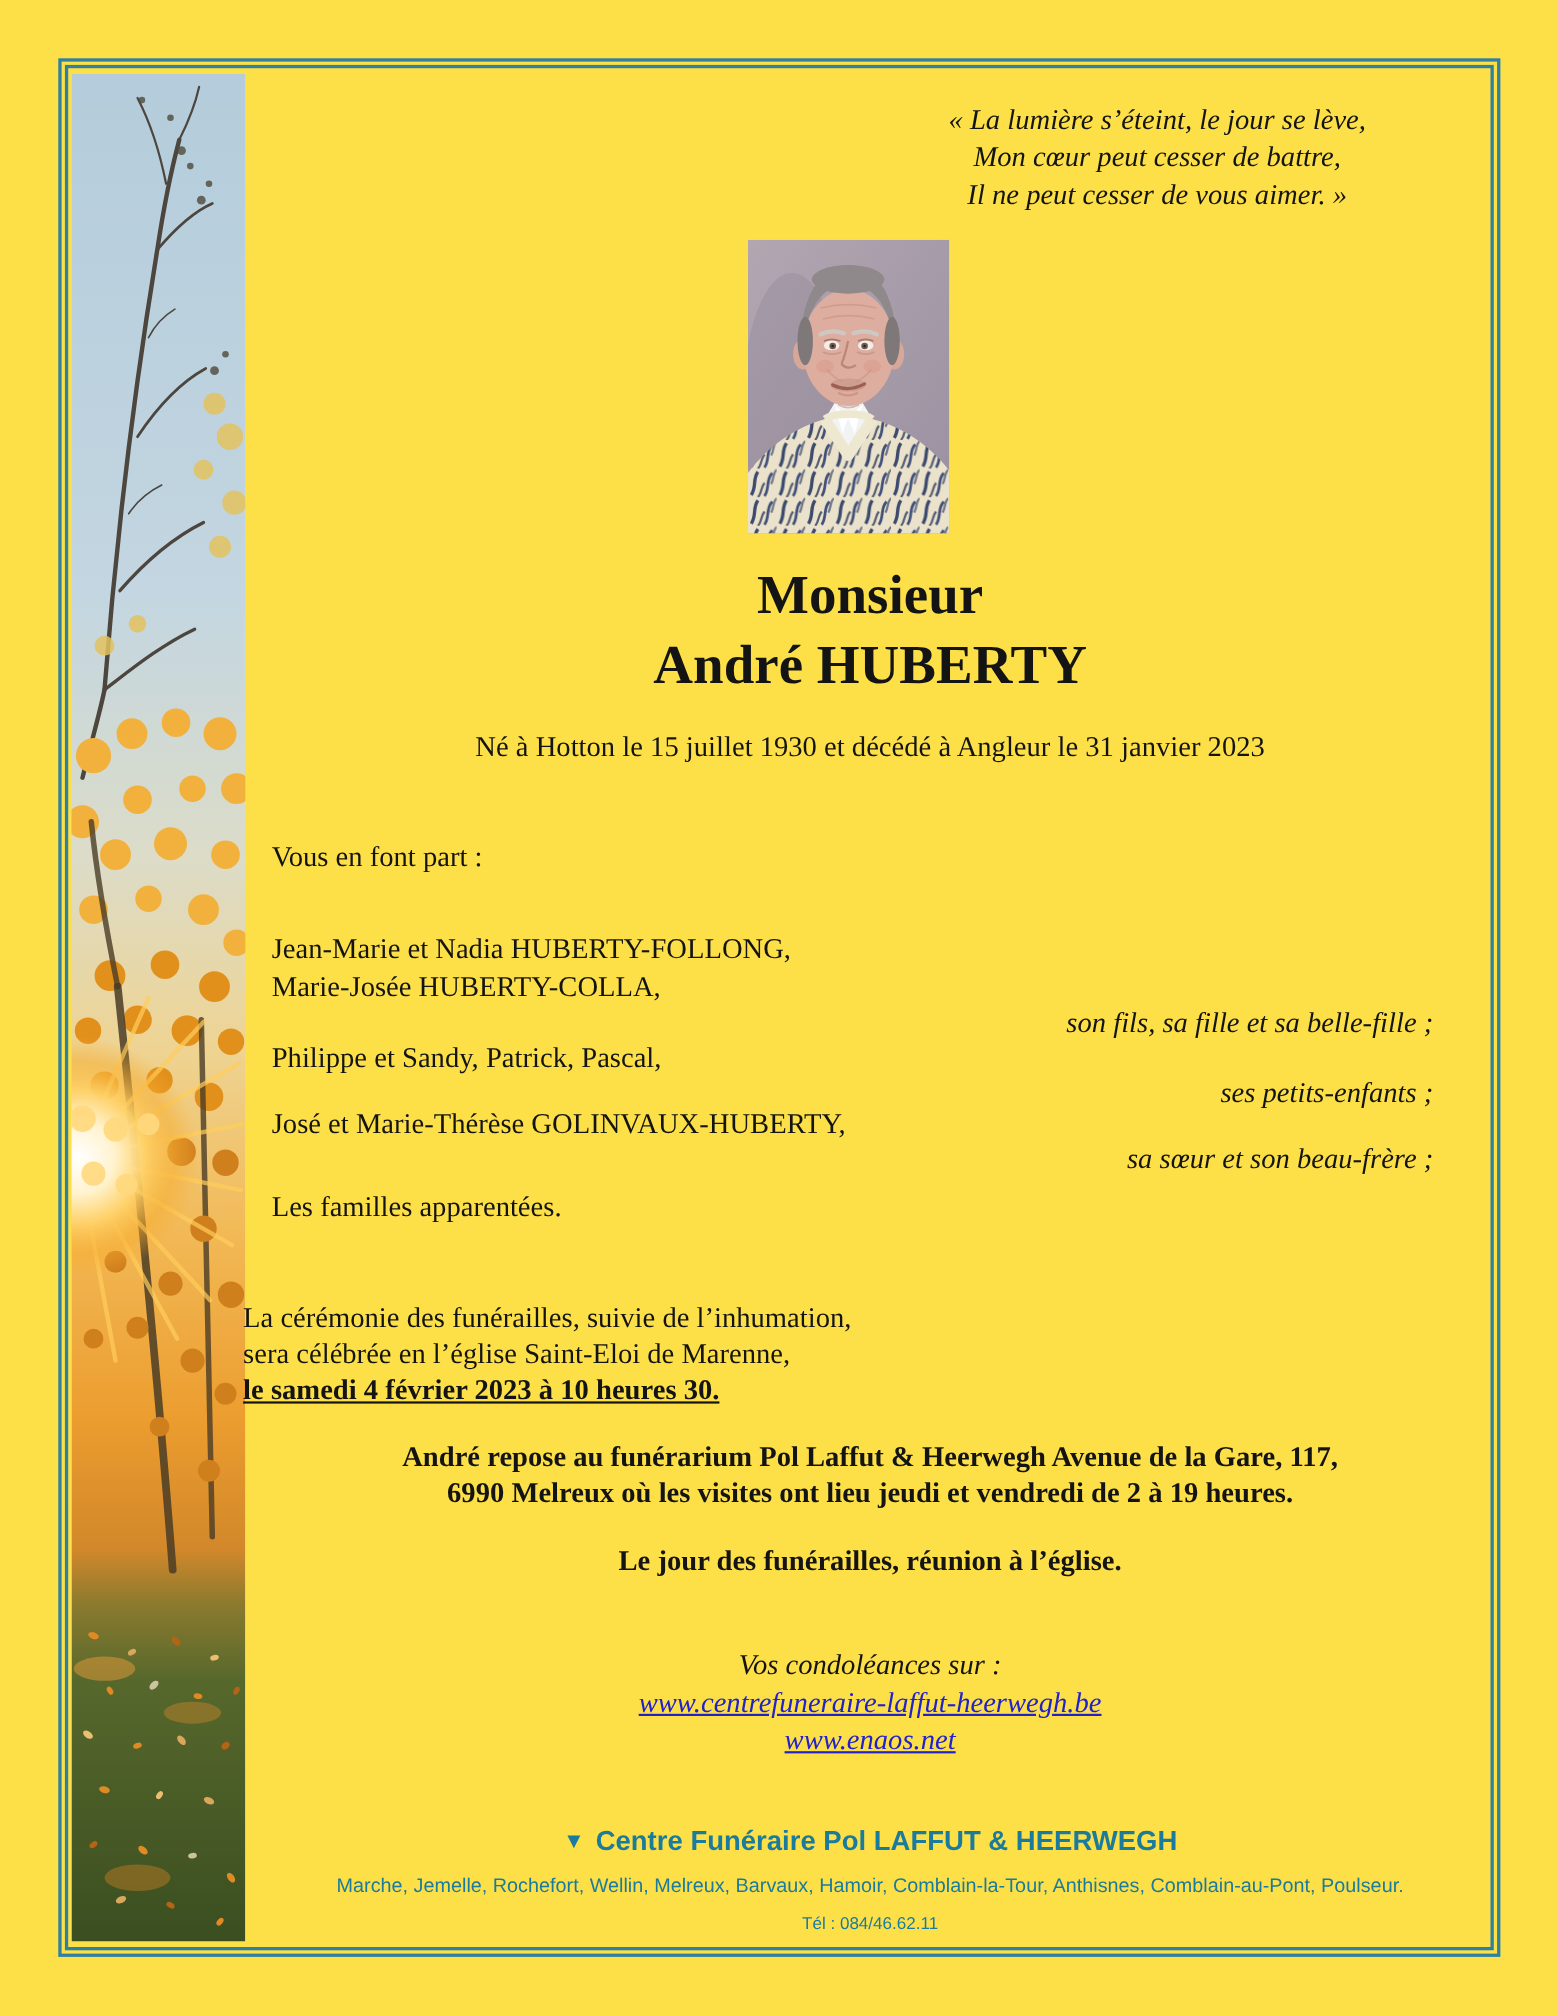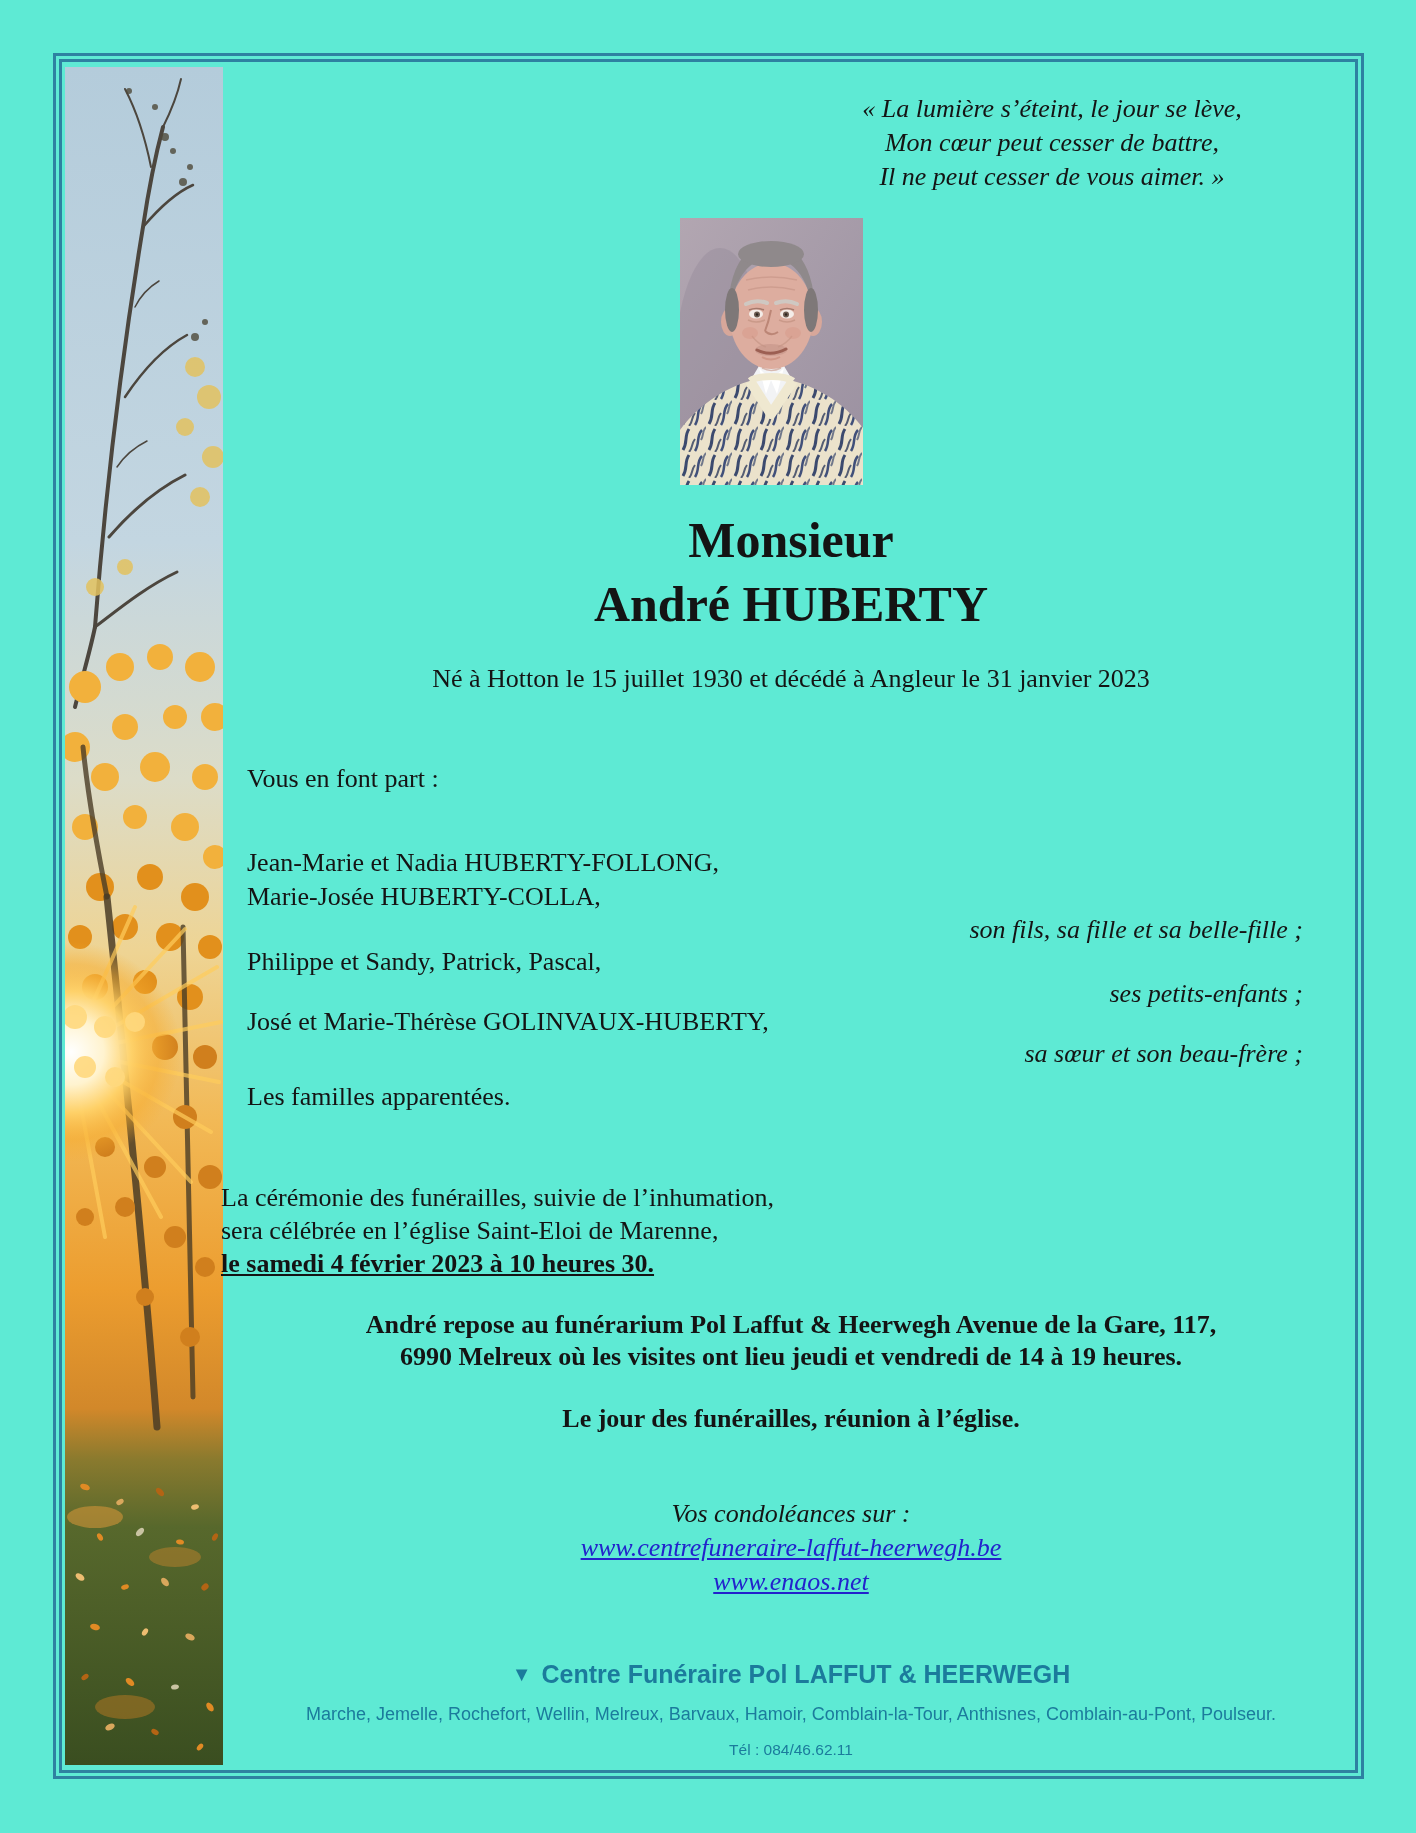--- a/index.html
+++ b/index.html
@@ -1,16 +1,16 @@
 <!DOCTYPE html>
 <html><head>
 <meta charset="utf-8">
 <style>
   html,body{margin:0;padding:0;background:#ffffff;}
-  .page{position:relative;width:1416px;height:1833px;background:#5eead4;
+  .page{position:relative;width:1416px;height:1833px;background:#fde047;
         font-family:"Liberation Serif",serif;color:#141414;overflow:hidden;}
 
   .frame{position:absolute;left:53px;top:53px;width:1311px;height:1726px;
          border:9px double #2e81a1;box-sizing:border-box;}
 
   .strip{position:absolute;left:65px;top:67px;width:158px;height:1698px;}
   .strip svg{display:block;width:100%;height:100%;}
 
   .quote{position:absolute;left:772px;top:92px;width:560px;text-align:center;
          font-style:italic;font-size:26px;line-height:34px;}
@@ -318,21 +318,21 @@
   </div>
 
   <div class="ceremony">
     <span>La cérémonie des funérailles, suivie de l’inhumation,</span>
     <span>sera célébrée en l’église Saint-Eloi de Marenne,</span>
     <span class="b">le samedi 4 février 2023 à 10 heures 30.</span>
   </div>
 
   <div class="repose">
     <span>André repose au funérarium Pol Laffut &amp; Heerwegh Avenue de la Gare, 117,</span>
-    <span>6990 Melreux où les visites ont lieu jeudi et vendredi de 14 à 19 heures.</span>
+    <span>6990 Melreux où les visites ont lieu jeudi et vendredi de 2 à 19 heures.</span>
   </div>
 
   <div class="meeting">Le jour des funérailles, réunion à l’église.</div>
 
   <div class="condolences">
     <span>Vos condoléances sur :</span>
     <a>www.centrefuneraire-laffut-heerwegh.be</a>
     <a>www.enaos.net</a>
   </div>
 

